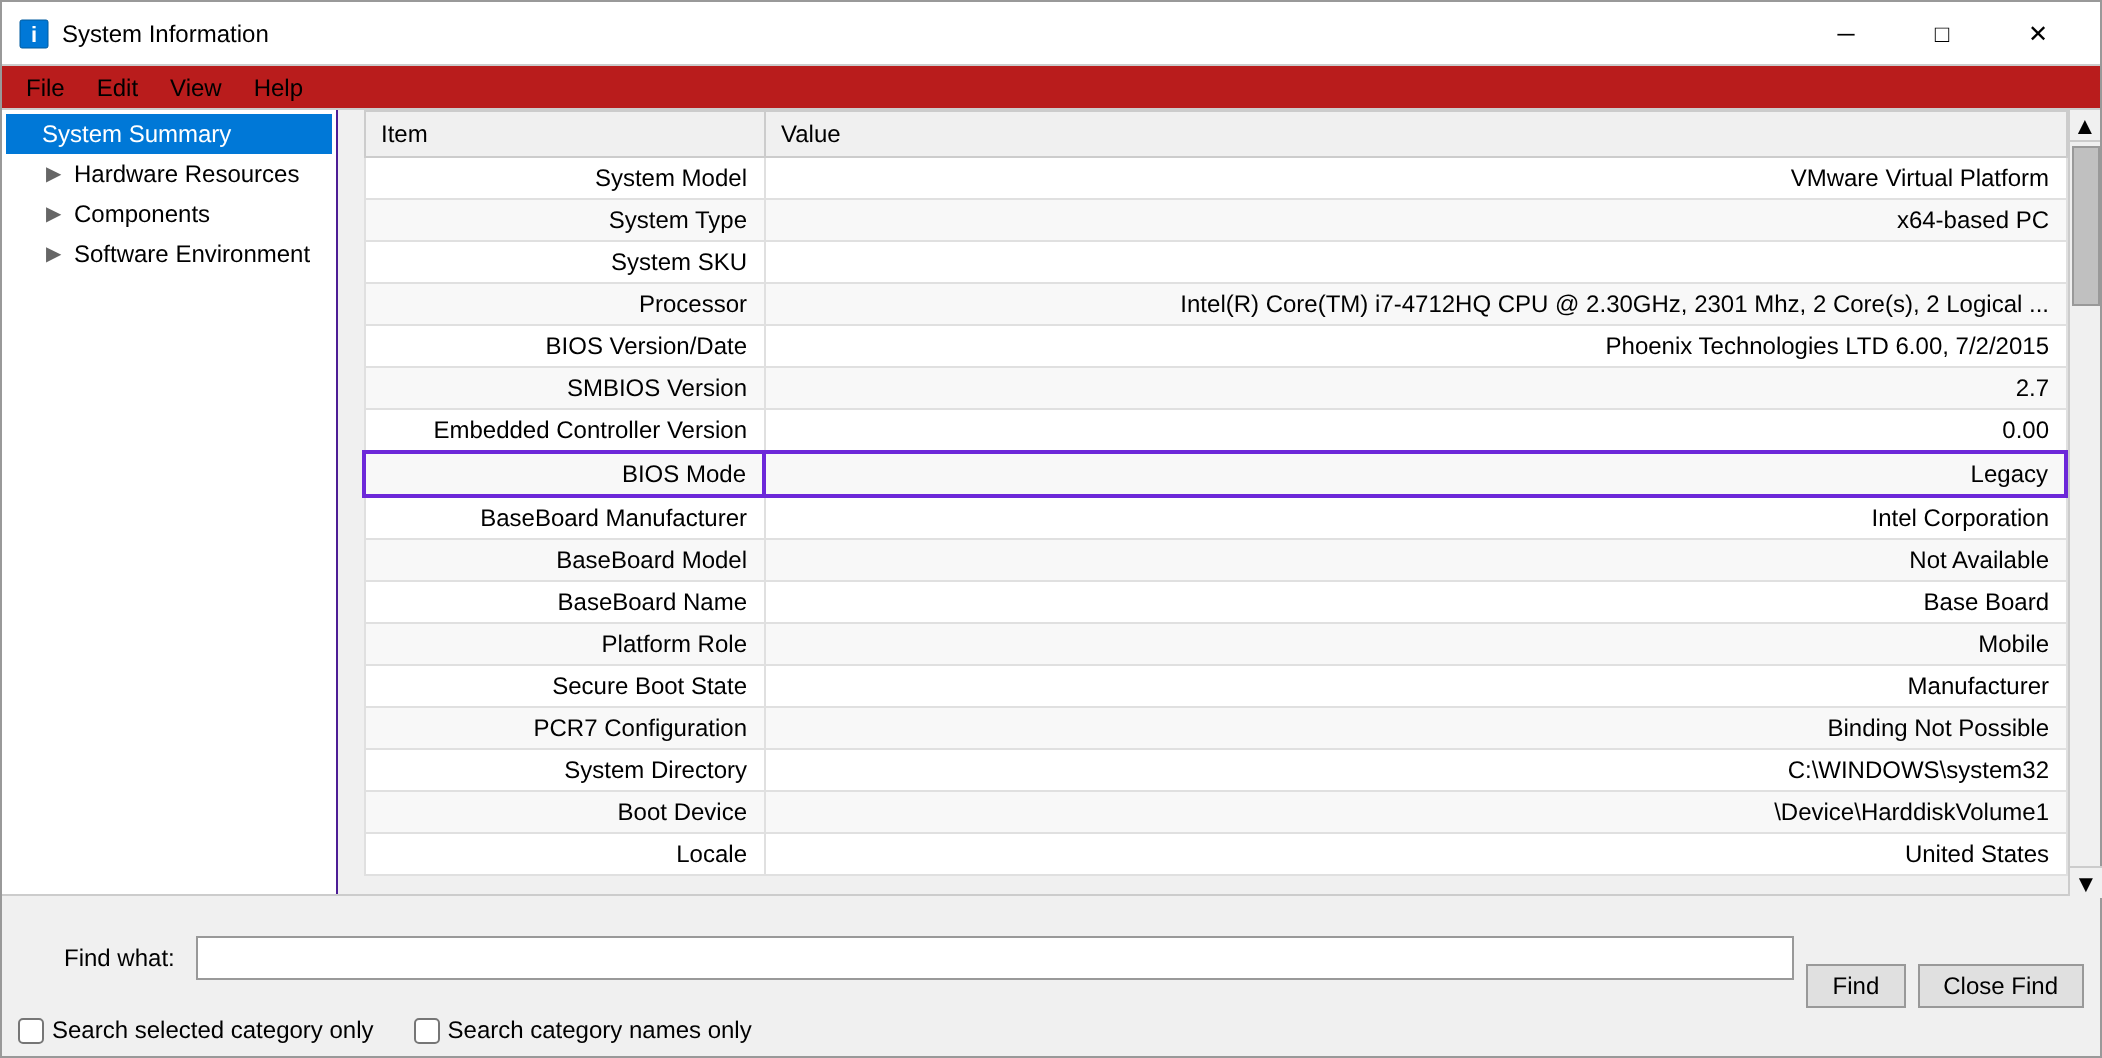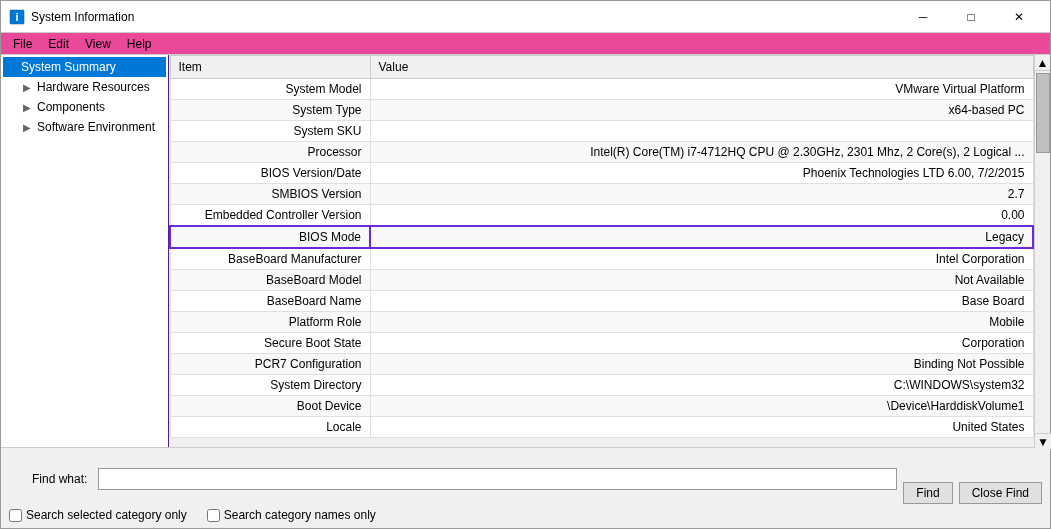--- a/index.html
+++ b/index.html
@@ -58,21 +58,21 @@
       border: none;
       background: transparent;
       cursor: pointer;
       display: flex;
       align-items: center;
       justify-content: center;
       font-size: 12px;
       color: #000;
     }
     .menu-bar {
-      background: #ec4899;
+      background: #b91c1c;
       display: flex;
       padding: 2px 4px;
       border-bottom: 1px solid #ccc;
       height: 22px;
     }
     .menu-item {
       padding: 2px 8px;
       cursor: pointer;
       font-size: 12px;
       color: #000;
@@ -114,20 +114,21 @@
     .main-area {
       flex: 1;
       display: flex;
       flex-direction: column;
       overflow: hidden;
     }
     .table-container {
       flex: 1;
       overflow: auto;
       position: relative;
+      margin-left: 12px;
     }
     table {
       width: 100%;
       border-collapse: collapse;
       font-size: 12px;
     }
     thead th {
       background: #f0f0f0;
       border: 1px solid #ccc;
       padding: 4px 8px;
@@ -320,21 +321,21 @@
               <tr>
                 <td>BaseBoard Name</td>
                 <td>Base Board</td>
               </tr>
               <tr>
                 <td>Platform Role</td>
                 <td>Mobile</td>
               </tr>
               <tr>
                 <td>Secure Boot State</td>
-                <td>Corporation</td>
+                <td>Manufacturer</td>
               </tr>
               <tr>
                 <td>PCR7 Configuration</td>
                 <td>Binding Not Possible</td>
               </tr>
               <tr>
                 <td>System Directory</td>
                 <td>C:\WINDOWS\system32</td>
               </tr>
               <tr>

